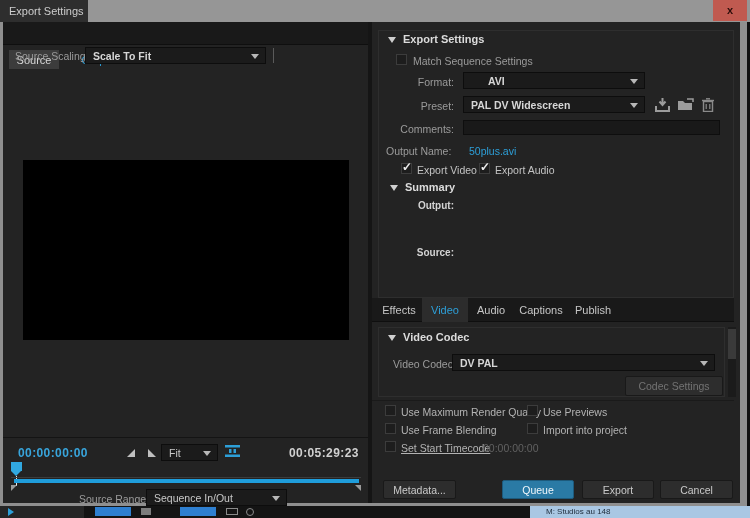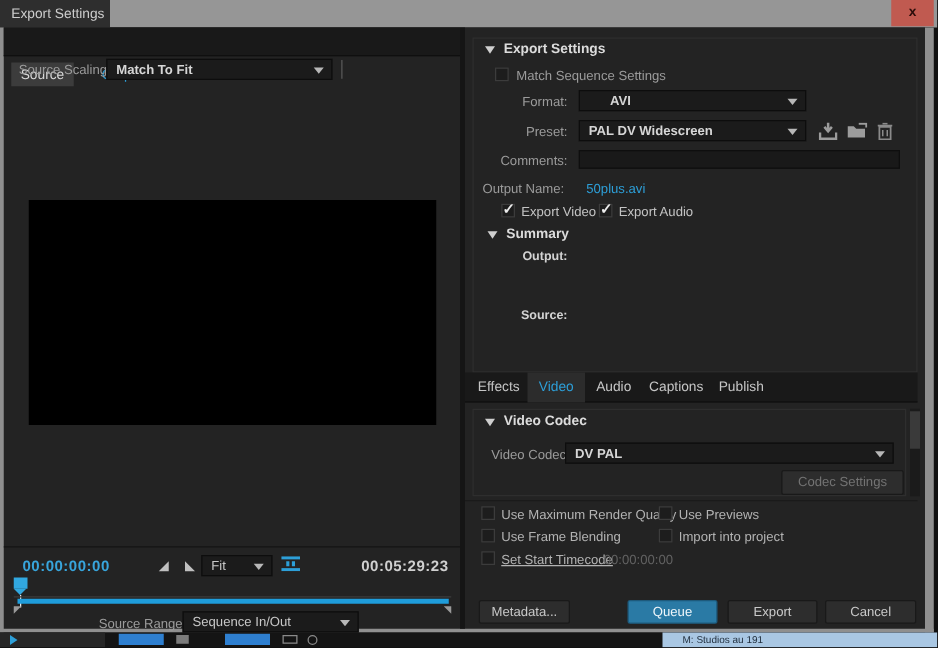--- a/index.html
+++ b/index.html
@@ -97,21 +97,21 @@
       <div class="ltab active" style="left:6px;width:50px;">
         <span>Source</span>
       </div>
       <div class="ltab focus-blue" style="left:56px;width:50px;padding-left:28px;">
         <span>Output</span>
       </div>
     </div>
 
     <span class="lbl" style="left:12px;top:28px;">Source Scaling:</span>
     <div class="dd" style="left:82px;top:25px;width:181px;height:17px;">
-      <span>Match To Fit</span>
+      <span>Scale To Fit</span>
       <span class="caret"></span>
     </div>
     <div class="vdivider-sm" style="left:270px;top:26px;height:15px;"></div>
 
     <div class="preview" style="left:20px;top:138px;width:326px;height:180px;"></div>
 
     <div class="transport">
       <span class="tc blue" style="left:15px;top:8px;">00:00:00:00</span>
       <span class="tri-in" style="left:124px;top:11px;"></span>
       <span class="tri-out" style="left:145px;top:11px;"></span>
@@ -270,17 +270,17 @@
 
   <div class="taskbar">
     <div class="tb-block" style="left:0;top:0;width:84px;height:12px;"></div>
     <span class="tb-play" style="left:8px;top:2px;"></span>
     <div class="tb-chip" style="left:95px;top:1px;width:36px;height:9px;"></div>
     <div class="tb-icon" style="left:141px;top:2px;width:10px;height:7px;"></div>
     <div class="tb-chip" style="left:180px;top:1px;width:36px;height:9px;"></div>
     <div class="tb-icon" style="left:226px;top:2px;width:12px;height:7px;background:none;border:1px solid #8a8a8a;"></div>
     <div class="tb-icon" style="left:246px;top:2px;width:8px;height:8px;background:none;border:1px solid #8a8a8a;border-radius:50%;"></div>
     <div class="tb-highlight" style="left:530px;top:0;width:220px;height:12px;">
-      <span>M: Studios au 191</span>
+      <span>M: Studios au 148</span>
     </div>
   </div>
 
 </div>
 
 </body></html>

